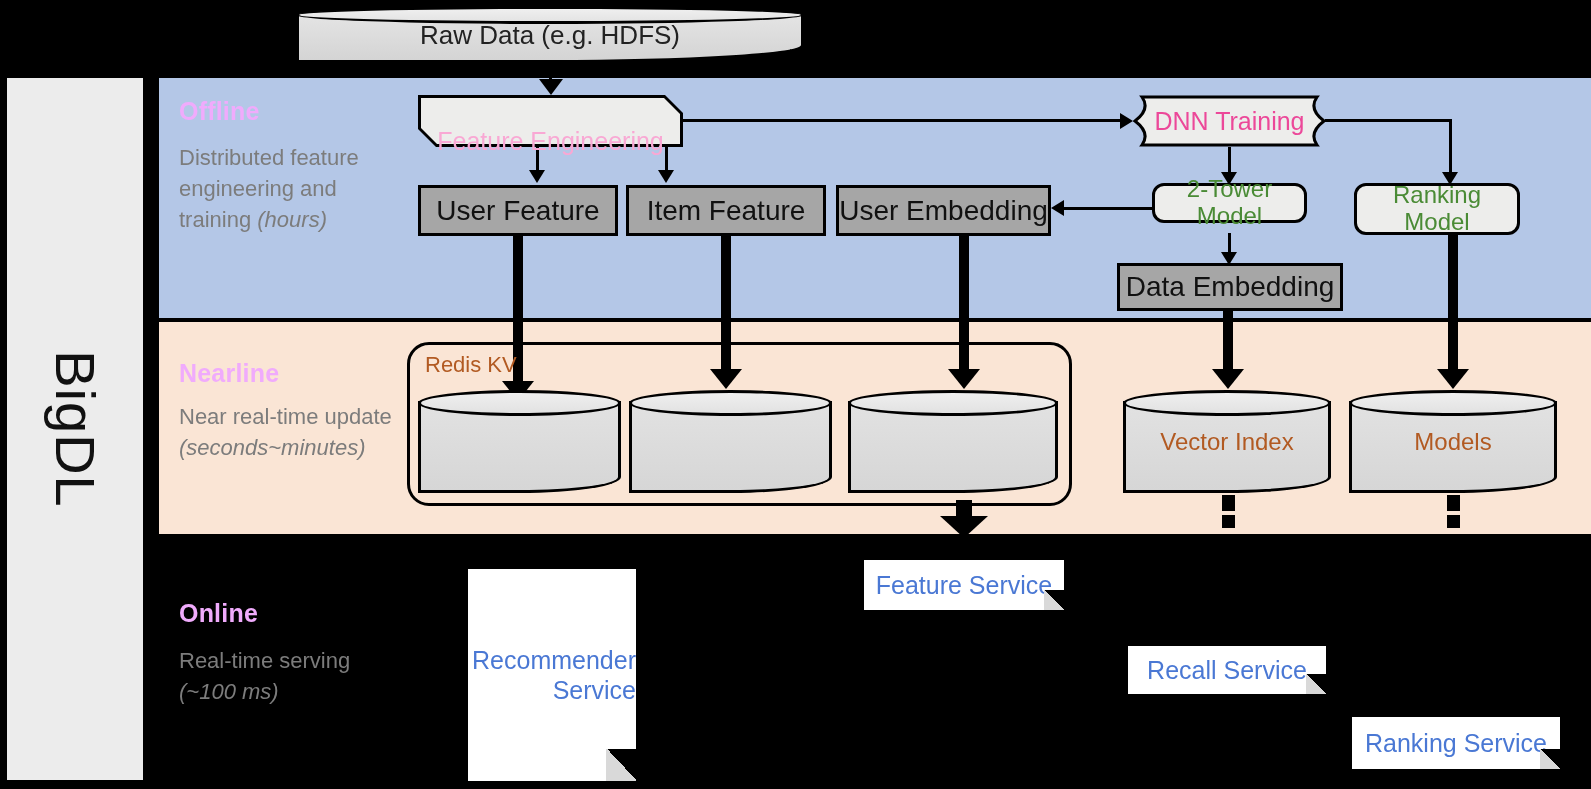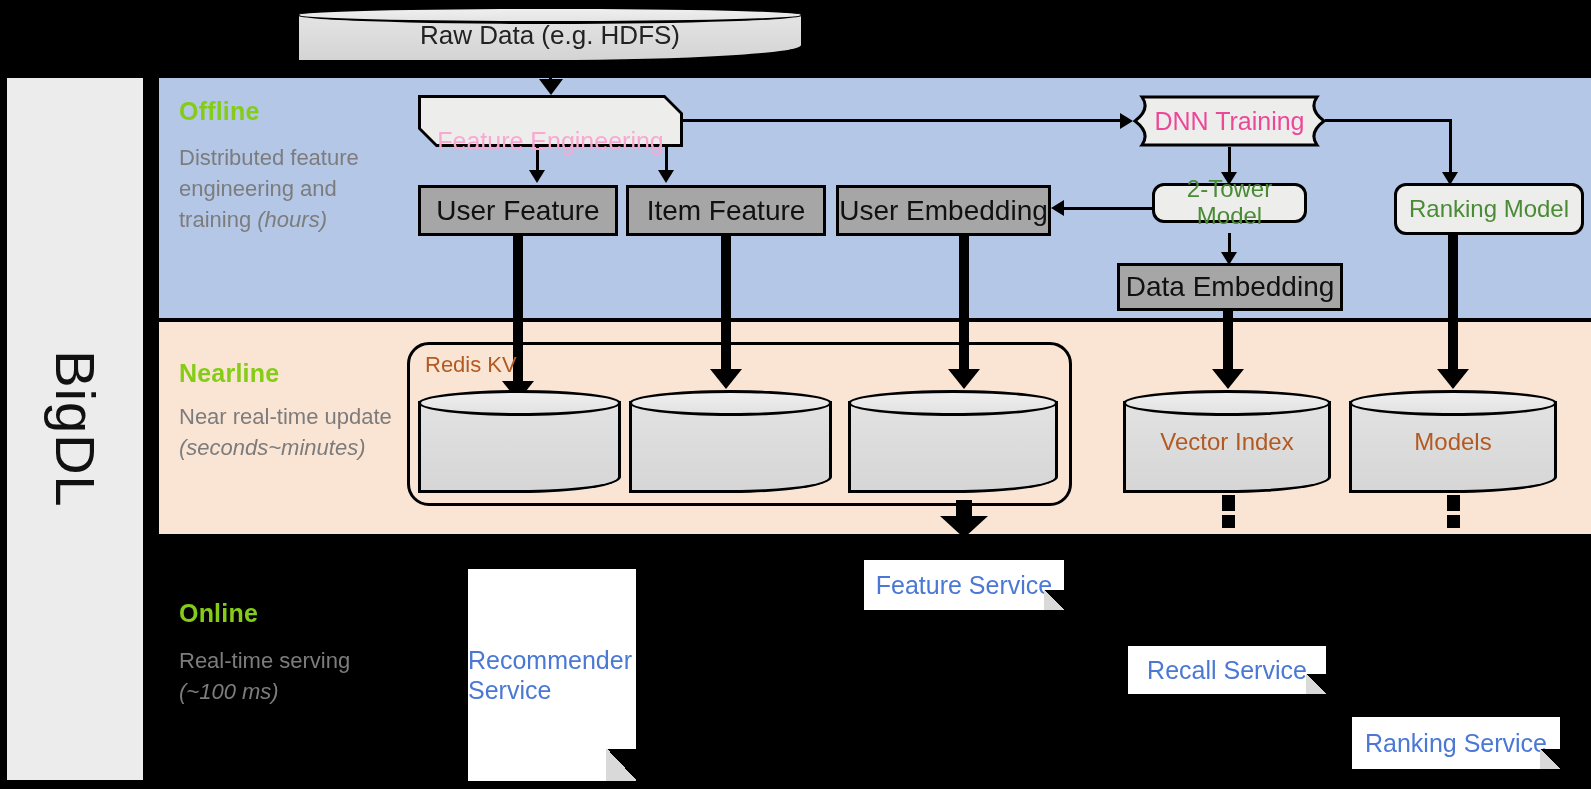--- a/index.html
+++ b/index.html
@@ -10,21 +10,21 @@
   .band{position:absolute;}
   #band-offline{left:159px;top:78px;width:1432px;height:240px;background:#b4c7e7;}
   #band-nearline{left:159px;top:322px;width:1432px;height:212px;background:#fae5d5;}
   #band-online{left:159px;top:538px;width:1432px;height:251px;background:#000;}
 
   #sidebar{position:absolute;left:7px;top:78px;width:136px;height:702px;background:#ececec;}
   #sidebar-label{position:absolute;left:50%;top:50%;transform:translate(-50%,-50%) rotate(90deg);
     font-size:56px;color:#111;white-space:nowrap;letter-spacing:1px;}
 
   
-  .band-title{position:absolute;color:#84cc16;font-size:25px;font-weight:bold;letter-spacing:.2px;}
+  .band-title{position:absolute;color:#f0abfc;font-size:25px;font-weight:bold;letter-spacing:.2px;}
   .band-sub{position:absolute;color:#7c7c7c;font-size:22px;line-height:31px;}
   .band-sub i{font-style:italic;}
 
   #t-offline{left:179px;top:97px;}
   #s-offline{left:179px;top:142px;width:210px;}
   #t-nearline{left:179px;top:359px;}
   #s-nearline{left:179px;top:401px;width:230px;}
   #t-online{left:179px;top:599px;}
   #s-online{left:179px;top:645px;width:200px;}
 
@@ -90,21 +90,21 @@
   .ahead-down.fat{border-left-width:16px;border-right-width:16px;border-top-width:20px;}
   .ahead-down.big{border-left-width:12px;border-right-width:12px;border-top-width:16px;}
   .ahead-left{position:absolute;width:0;height:0;border-top:8px solid transparent;
      border-bottom:8px solid transparent;border-right:13px solid #000;}
   .ahead-right{position:absolute;width:0;height:0;border-top:8px solid transparent;
      border-bottom:8px solid transparent;border-left:13px solid #000;}
   .sq{position:absolute;background:#000;}
 
   
   .doc{position:absolute;background:#fff;color:#4a78d4;display:flex;align-items:center;
-     justify-content:center;text-align:left;font-size:25px;line-height:1.2;box-sizing:border-box;}
+     justify-content:center;text-align:right;font-size:25px;line-height:1.2;box-sizing:border-box;}
   .doc::after{content:"";position:absolute;right:0;bottom:0;width:20px;height:20px;
      background:linear-gradient(to bottom left,#000 0 48%,#d9d9d9 48% 100%);}
   #doc-recommender{left:468px;top:569px;width:168px;height:212px;}
   #doc-recommender::after{width:30px;height:32px;}
   #doc-feature{left:864px;top:560px;width:200px;height:50px;}
   #doc-recall{left:1128px;top:646px;width:198px;height:48px;}
   #doc-ranking{left:1352px;top:717px;width:208px;height:52px;}
 </style>
 </head>
 <body>
@@ -172,21 +172,21 @@
   <div class="box grey" style="left:626px;top:185px;width:200px;height:51px;">
     <span>Item Feature</span>
   </div>
   <div class="box grey" style="left:1117px;top:263px;width:226px;height:48px;">
     <span>Data Embedding</span>
   </div>
 
   <div class="box model" style="left:1152px;top:183px;width:155px;height:40px;">
     <span>2-Tower Model</span>
   </div>
-  <div class="box model" style="left:1354px;top:183px;width:190px;height:52px;margin-left:40px;">
+  <div class="box model" style="left:1354px;top:183px;width:166px;height:52px;">
     <span>Ranking Model</span>
   </div>
 
   <div class="ln thin-h" style="left:1064px;top:207px;width:90px;"></div>
   <div class="ahead-left" style="left:1051px;top:200px;"></div>
 
   <div class="ln thin-v" style="left:1228px;top:233px;height:22px;"></div>
   <div class="ahead-down" style="left:1221px;top:252px;"></div>
 
   <div class="ln thick-v" style="left:513px;top:236px;height:152px;"></div>

